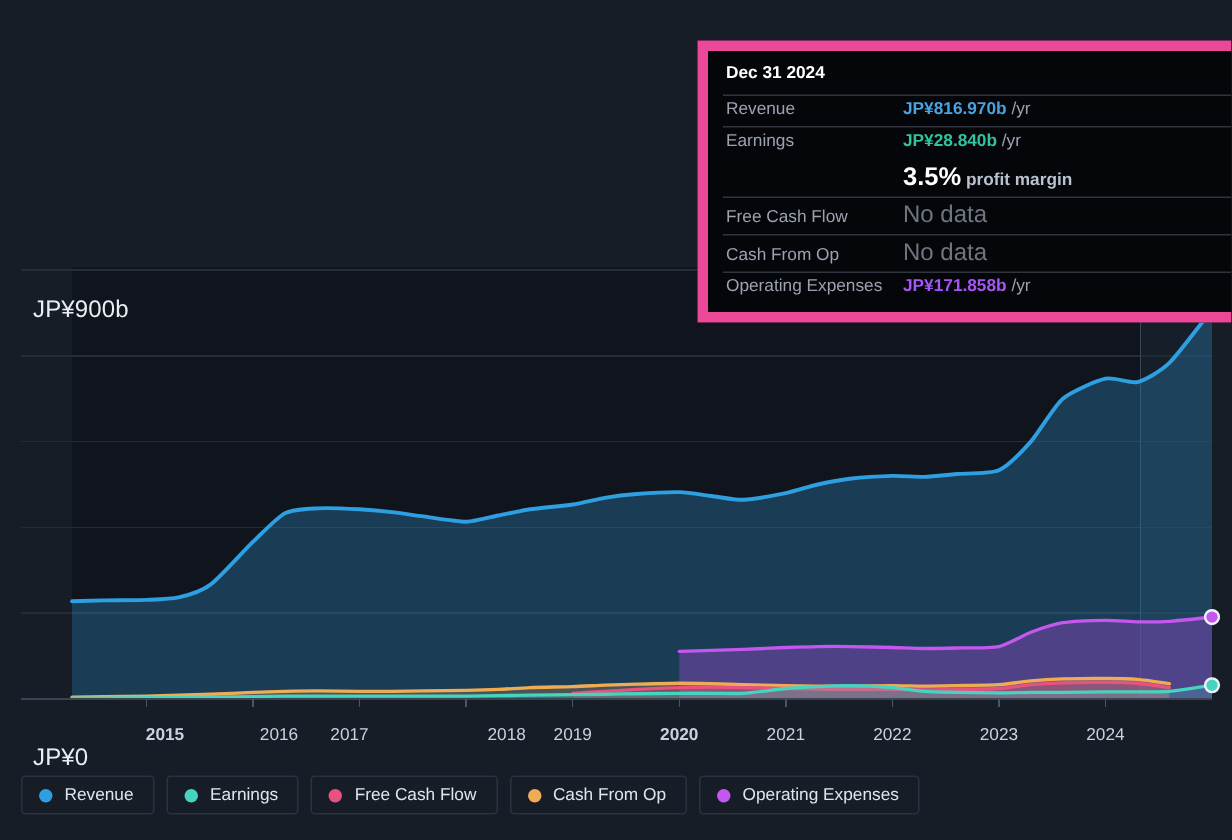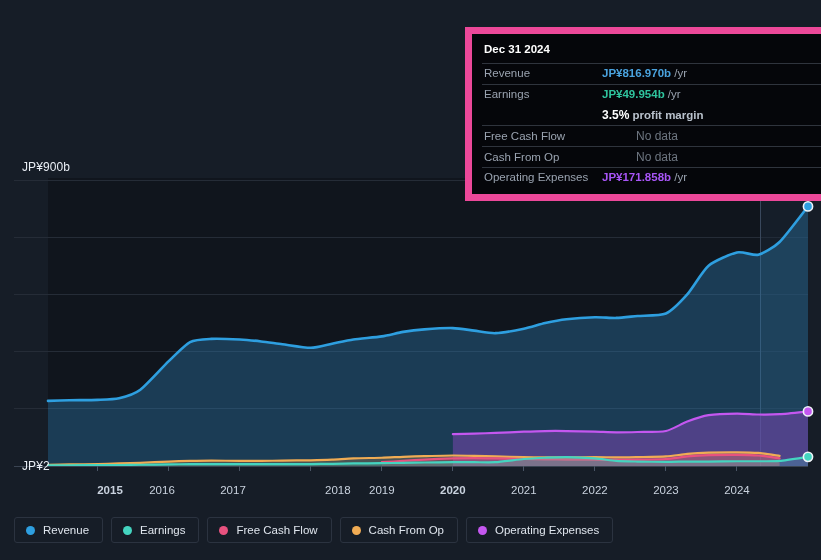--- a/index.html
+++ b/index.html
@@ -22,23 +22,24 @@
     position: absolute;
     left: 0; top: 0;
     width: 821px;
     height: 505px;
   }
   #chart-svg { display: block; }
 
   .axis-label {
     position: absolute;
     color: #e9eef5;
-    font-size: 12px;
+    font-size: 16px;
     letter-spacing: .1px;
     white-space: nowrap;
+    margin-top: 38px;
   }
   #y-top-label { left: 22px; top: 160px; }
   #y-zero-label { left: 22px; top: 459px; }
 
   .x-tick {
     position: absolute;
     top: 484px;
     color: #c9d2de;
     font-size: 11.5px;
     transform: translateX(-50%);
@@ -72,22 +73,22 @@
   .tt-row.no-border { border-top: none; }
   .tt-label {
     width: 118px;
     flex: 0 0 118px;
     color: #9aa3b0;
     font-size: 11.5px;
   }
   .tt-value { font-size: 11.5px; }
   .tt-value b { font-weight: bold; margin-top: 25px; }
   .tt-unit { color: #9aa3b0; font-weight: normal; }
-  .tt-nodata { color: #6e7681; font-size: 12px; margin-left: 34px; }
-  .tt-margin-val { color: #ffffff; font-weight: bold; font-size: 12px; }
+  .tt-nodata { color: #6e7681; font-size: 16px; }
+  .tt-margin-val { color: #ffffff; font-weight: bold; font-size: 17px; }
   .tt-margin-txt { color: #b9c1cc; font-weight: bold; }
 
   
   #legend {
     position: absolute;
     left: 14px;
     top: 517px;
     display: flex;
     gap: 8px;
   }
@@ -170,45 +171,45 @@
         <line x1="381.83177570093636" y1="466" x2="381.83177570093636" y2="471" stroke="#4a5566" stroke-width="1" shape-rendering="crispEdges"></line>
         <line x1="452.8598130841136" y1="466" x2="452.8598130841136" y2="471" stroke="#4a5566" stroke-width="1" shape-rendering="crispEdges"></line>
         <line x1="523.887850467291" y1="466" x2="523.887850467291" y2="471" stroke="#4a5566" stroke-width="1" shape-rendering="crispEdges"></line>
         <line x1="594.9158878504682" y1="466" x2="594.9158878504682" y2="471" stroke="#4a5566" stroke-width="1" shape-rendering="crispEdges"></line>
         <line x1="665.9439252336455" y1="466" x2="665.9439252336455" y2="471" stroke="#4a5566" stroke-width="1" shape-rendering="crispEdges"></line>
         <line x1="736.9719626168228" y1="466" x2="736.9719626168228" y2="471" stroke="#4a5566" stroke-width="1" shape-rendering="crispEdges"></line>
       </svg>
   </div>
 
   <div class="axis-label" id="y-top-label">JP¥900b</div>
-  <div class="axis-label" id="y-zero-label">JP¥2</div>
+  <div class="axis-label" id="y-zero-label">JP¥0</div>
 
   <div id="x-ticks">
       <div class="x-tick" style="left: 110px; font-weight: bold;">2015</div>
-      <div class="x-tick" style="left: 162px; text-align: right;">2016</div>
+      <div class="x-tick" style="left: 186px; text-align: right;">2016</div>
       <div class="x-tick" style="left: 233px;">2017</div>
       <div class="x-tick" style="left: 310.804px; margin-left: 27px;">2018</div>
       <div class="x-tick" style="left: 381.832px;">2019</div>
       <div class="x-tick" style="left: 452.86px; font-weight: bold;">2020</div>
       <div class="x-tick" style="left: 523.888px;">2021</div>
       <div class="x-tick" style="left: 594.916px;">2022</div>
       <div class="x-tick" style="left: 665.944px;">2023</div>
       <div class="x-tick" style="left: 736.972px;">2024</div>
     </div>
 
   <div id="tooltip">
     <div id="tooltip-date">Dec 31 2024</div>
     <div id="tooltip-rows">
         <div class="tt-row">
           <div class="tt-label">Revenue</div>
           <div class="tt-value"><b style="color: rgb(74, 163, 223);">JP¥816.970b</b><span class="tt-unit"> /yr</span></div>
         </div>
         <div class="tt-row">
           <div class="tt-label">Earnings</div>
-          <div class="tt-value"><b style="color: rgb(47, 196, 158);">JP¥49.954b</b><span class="tt-unit"> /yr</span></div>
+          <div class="tt-value"><b style="color: rgb(47, 196, 158);">JP¥28.840b</b><span class="tt-unit"> /yr</span></div>
         </div>
         <div class="tt-row no-border">
           <div class="tt-label"></div>
           <div class="tt-value"><span class="tt-margin-val">3.5%</span><span class="tt-margin-txt"> profit margin</span></div>
         </div>
         <div class="tt-row">
           <div class="tt-label">Free Cash Flow</div>
           <div class="tt-nodata">No data</div>
         </div>
         <div class="tt-row">

